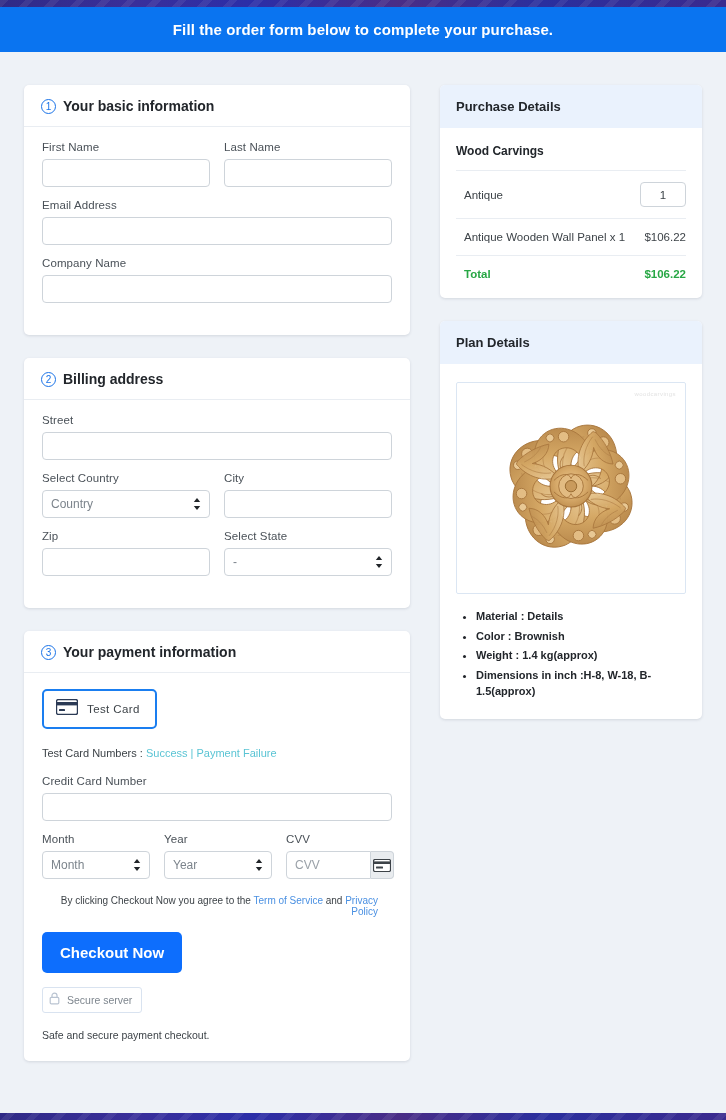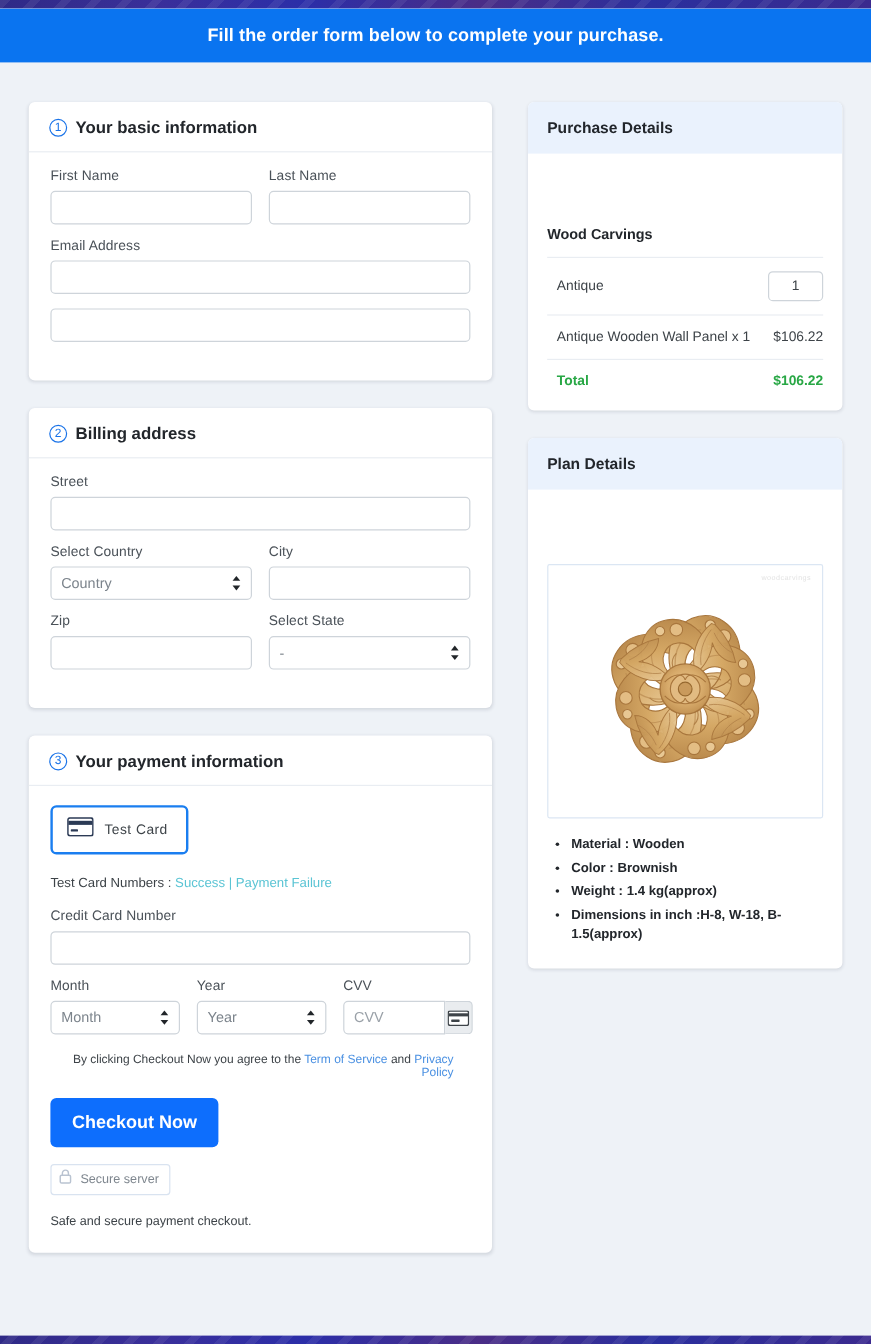--- a/index.html
+++ b/index.html
@@ -131,21 +131,21 @@
   
   .panel {
     background: #fff; border-radius: 5px; overflow: hidden;
     box-shadow: 0 1px 3px rgba(30,40,60,.13);
     margin-bottom: 23px;
   }
   .panel-head {
     background: #eaf2fd; padding: 14px 16px;
     font-size: 13px; font-weight: bold; color: #22262b;
   }
-  .panel-body { padding: 2px 16px 14px 16px; margin-top: 44px; }
+  .panel-body { padding: 2px 16px 14px 16px; }
   .prod-name {
     font-size: 12px; font-weight: bold; color: #22262b;
     padding: 14px 0 12px 0; border-bottom: 1px solid #e9edf2;
   }
   .qty-row {
     display: flex; align-items: center; justify-content: space-between;
     padding: 11px 0; border-bottom: 1px solid #e9edf2;
   }
   .qty-label { font-size: 11.5px; color: #3d4348; padding-left: 8px; }
   .qty-input {
@@ -211,20 +211,21 @@
             <div class="field half">
               <label class="flabel">Last Name</label>
               <input class="inp" type="text" value="" style="">
             </div>
           </div>
           <div class="field">
             <label class="flabel">Email Address</label>
             <input class="inp" type="text" value="" style="">
           </div>
           <div class="field">
+            <label class="flabel">Company Name</label>
             <input class="inp" type="text" value="" style="">
           </div>
         </div>
       </div>
 
       <div class="card">
         <div class="card-head">
           <span class="step-num">2</span>
           <span class="card-title">Billing address</span>
         </div>
@@ -471,21 +472,21 @@
                 <g stroke="#a8763d" stroke-width="1" fill="none">
                   <path d="M-18,-6 C-10,-14 -2,-14 0,-8"></path>
                   <path d="M18,-6 C10,-14 2,-14 0,-8"></path>
                   <path d="M-18,6 C-10,14 -2,14 0,8"></path>
                   <path d="M18,6 C10,14 2,14 0,8"></path>
                 </g>
               </g>
             </svg>
           </div>
           <ul class="spec-list">
-            <li>Material : Wooden</li>
+            <li>Material : Details</li>
             <li>Color : Brownish</li>
             <li>Weight : 1.4 kg(approx)</li>
             <li>Dimensions in inch :H-8, W-18, B-1.5(approx)</li>
           </ul>
         </div>
       </div>
 
     </div>
 
   </div>

